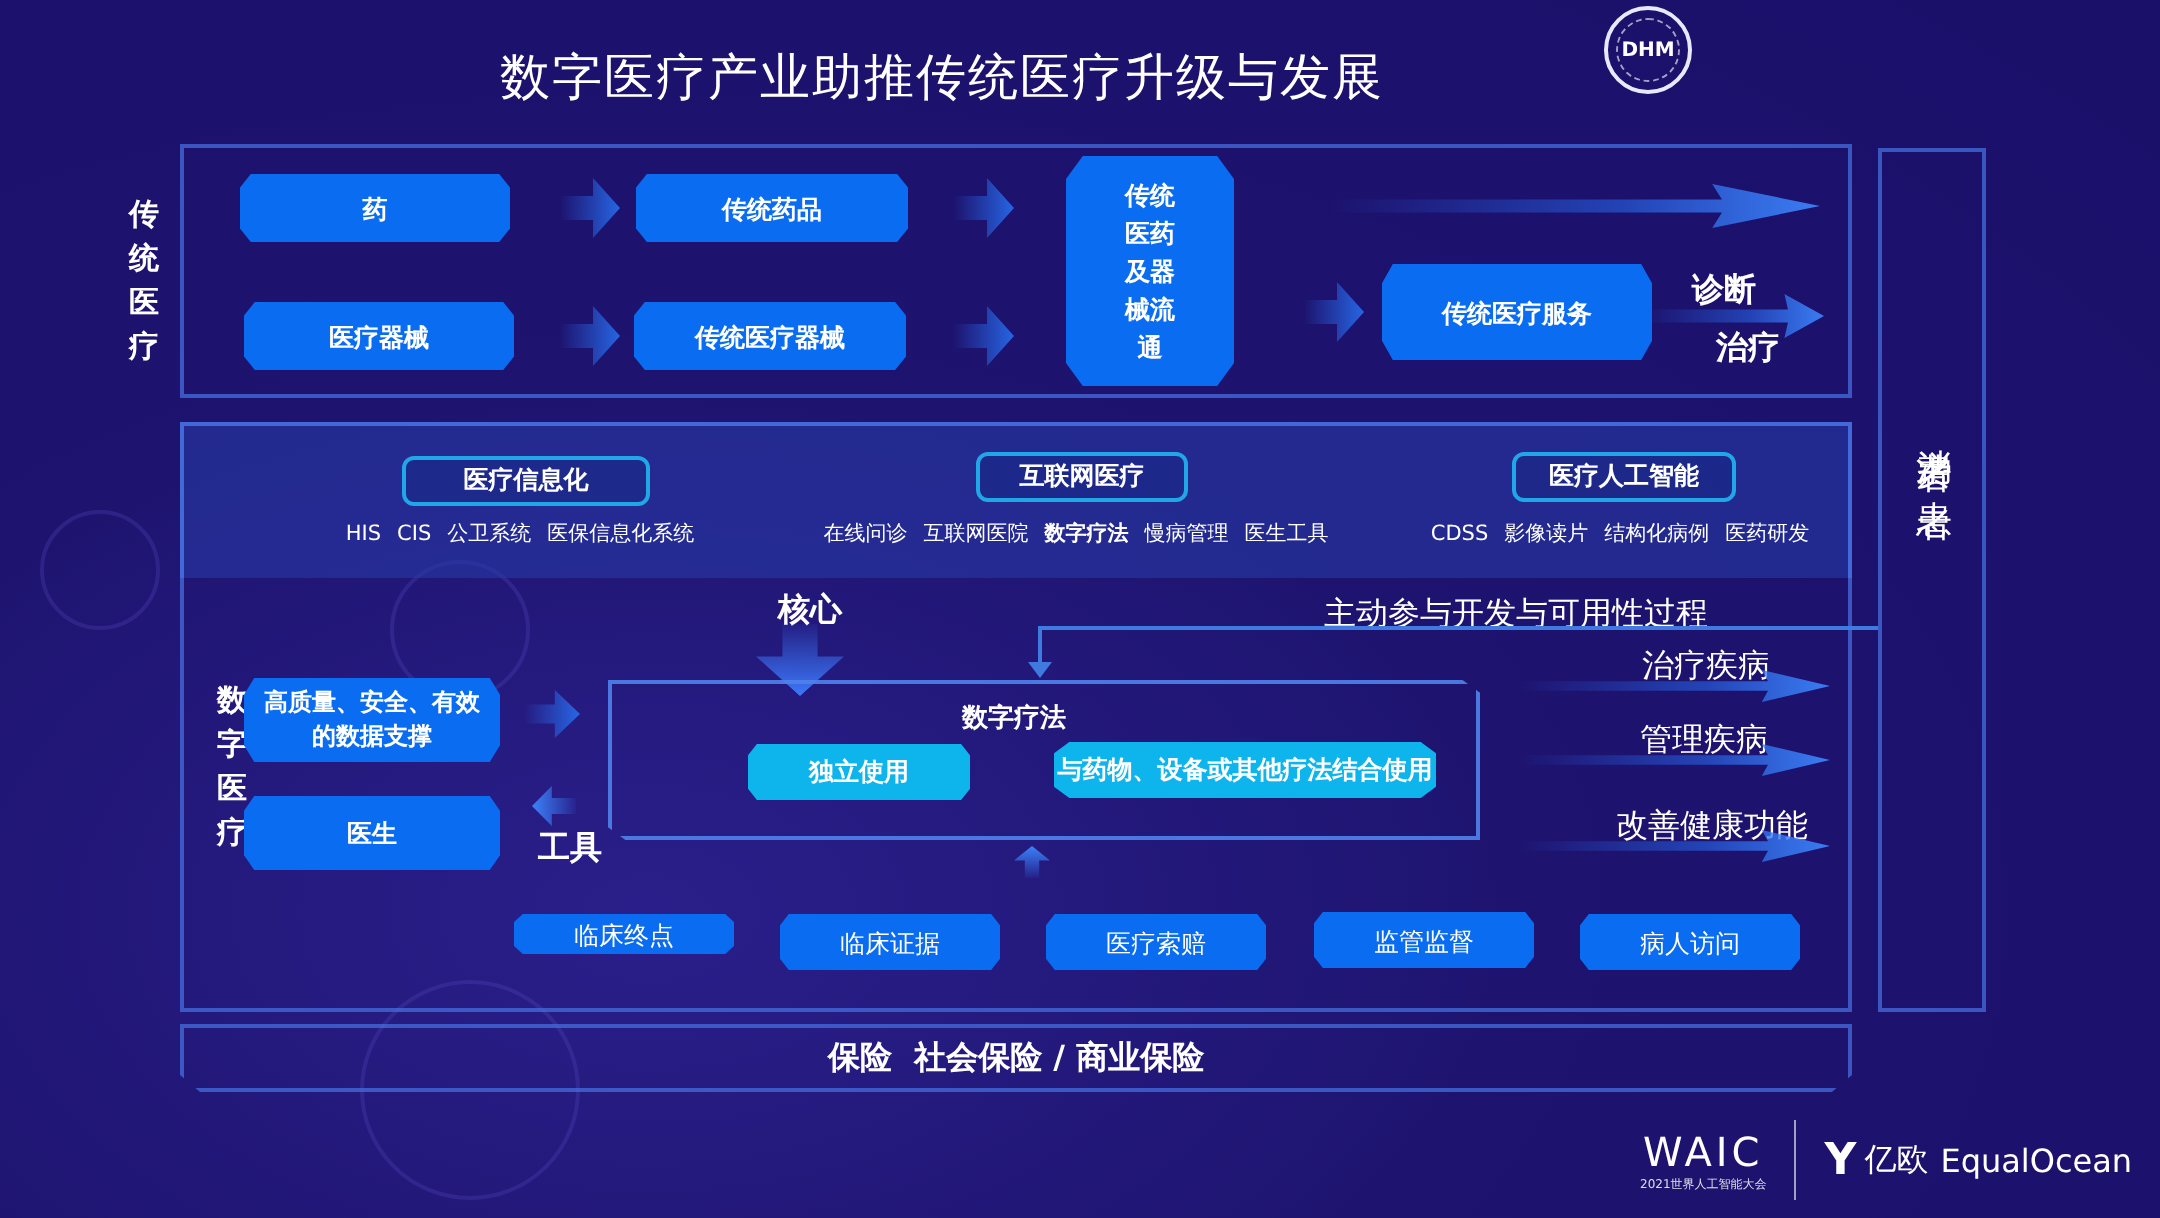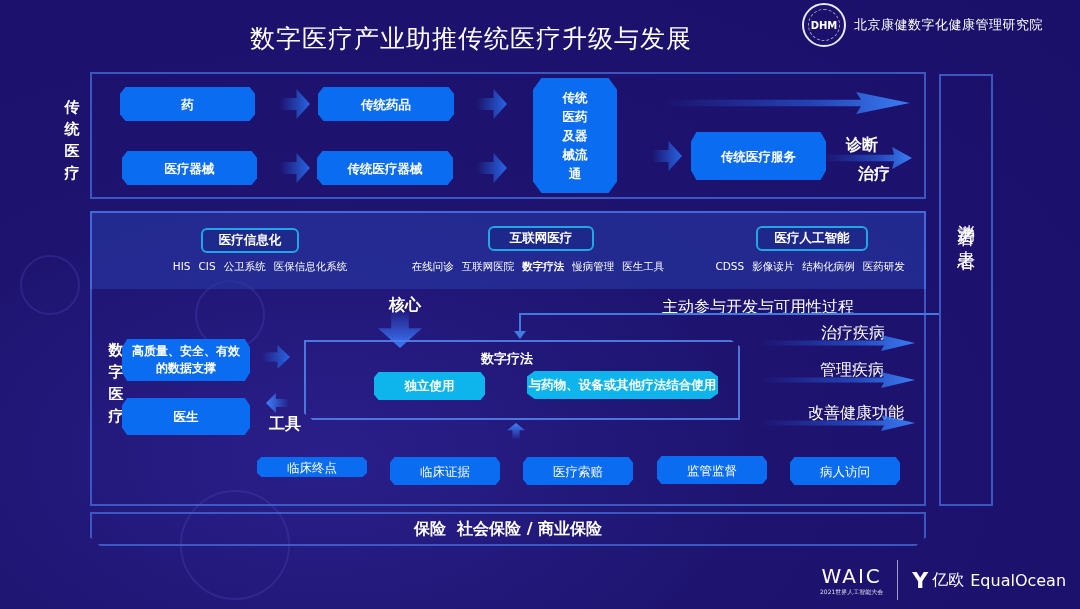--- a/index.html
+++ b/index.html
@@ -144,21 +144,20 @@
 <div class="abs bg-circle" style="left:195px;top:280px;width:70px;height:70px;"></div>
 <div class="abs bg-circle" style="left:20px;top:255px;width:60px;height:60px;"></div>
 
 <div class="abs title">数字医疗产业助推传统医疗升级与发展</div>
 
 <div class="abs logo">
   <div class="logo-circle">
       <span>DHM</span>
     </div>
   <div class="logo-text">
-    <div class="logo-cn">北京康健数字化健康管理研究院</div>
   </div>
 </div>
 
 <div class="abs side-label" style="left:62px;top:96px;">
   <span>传统医疗</span>
 </div>
 <div class="abs side-label" style="left:62px;top:339px;margin-left:44px;">
   <span>数字医疗</span>
 </div>
 
@@ -180,21 +179,21 @@
 <div class="abs arrow-long" style="left:665px;top:92px;width:245px;"></div>
 <div class="abs arrow-chev" style="left:652px;top:141px;"></div>
 <div class="abs bbox" style="left:691px;top:132px;width:135px;height:48px;">传统医疗服务</div>
 <div class="abs arrow-long" style="left:822px;top:147px;width:90px;"></div>
 <div class="abs small-label" style="left:846px;top:135px;">诊断</div>
 <div class="abs small-label" style="left:858px;top:164px;">治疗</div>
 
 <div class="abs frame frame-digital-top"></div>
 <div class="abs frame frame-digital"></div>
 
-<div class="abs outline-tag" style="left:201px;top:228px;width:98px;height:25px;text-align:right;">医疗信息化</div>
+<div class="abs outline-tag" style="left:201px;top:228px;width:124px;height:25px;text-align:right;">医疗信息化</div>
 <div class="abs tag-items" style="left:160px;top:260px;width:200px;">
   <span>HIS</span><span>CIS</span><span>公卫系统</span><span>医保信息化系统</span>
 </div>
 
 <div class="abs outline-tag" style="left:488px;top:226px;width:106px;height:25px;">互联网医疗</div>
 <div class="abs tag-items" style="left:400px;top:260px;width:276px;">
   <span>在线问诊</span><span>互联网医院</span><span class="strong">数字疗法</span><span>慢病管理</span><span>医生工具</span>
 </div>
 
 <div class="abs outline-tag" style="left:756px;top:226px;width:112px;height:25px;">医疗人工智能</div>

